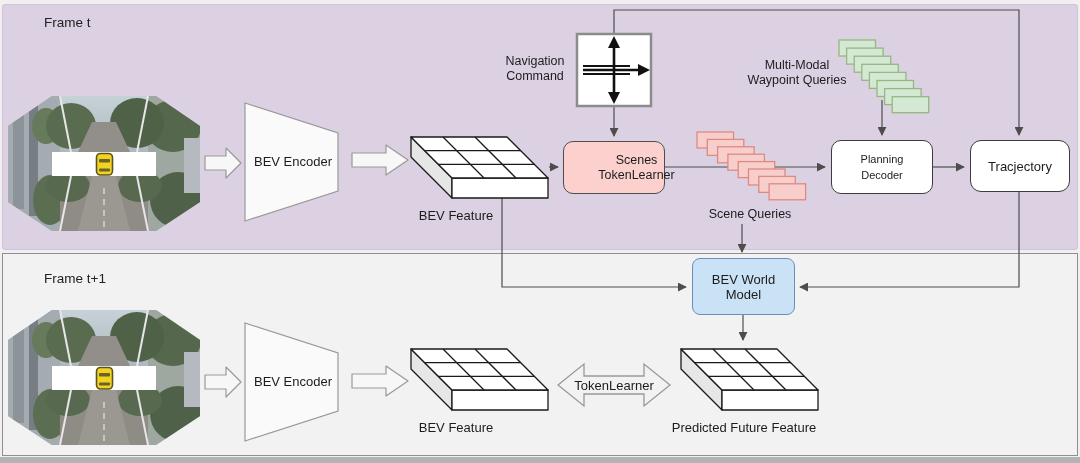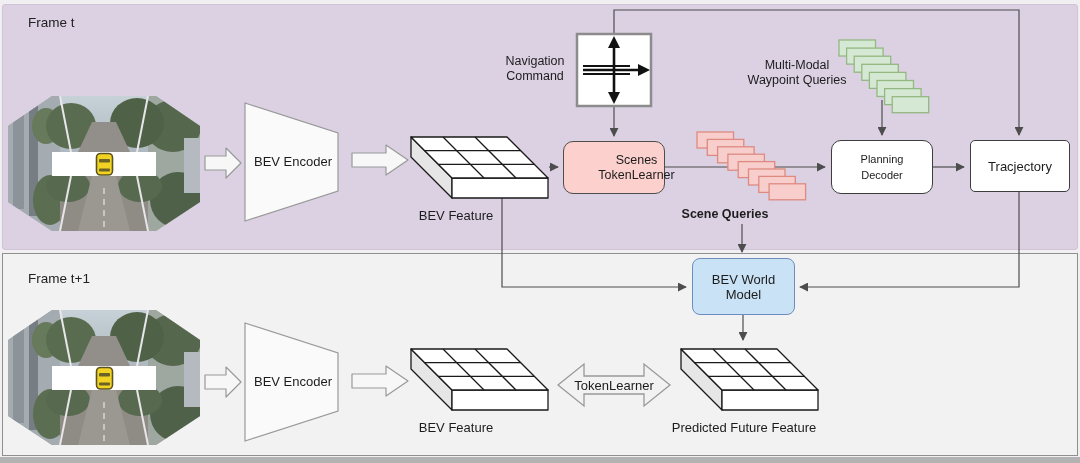--- a/index.html
+++ b/index.html
@@ -6,30 +6,30 @@
   .stage{position:relative;width:1080px;height:463px;overflow:hidden;
          font-family:"Liberation Sans", sans-serif;color:#1c1c1c;}
   .panel{position:absolute;box-sizing:border-box;}
   .panel-top{left:2px;top:4px;width:1076px;height:246px;
              background:var(--purple,#dcd1e3);border:1px solid #cfc3d6;border-radius:3px;z-index:1;}
   .panel-bottom{left:2px;top:253px;width:1076px;height:203px;
              background:var(--gray,#f2f2f2);border:1px solid #8f8f8f;z-index:1;}
   .bottom-strip{position:absolute;left:0;top:457px;width:1080px;height:6px;background:#b3b3b3;z-index:1;}
   svg.layer{position:absolute;left:0;top:0;z-index:2;}
   .lbl{position:absolute;z-index:3;text-align:center;font-size:13px;line-height:15px;}
-  .frame-label{position:absolute;z-index:3;font-size:13.5px;color:#222;}
+  .frame-label{position:absolute;z-index:3;font-size:13.5px;color:#222;margin-left:16px;}
   .twoline{white-space:pre-line;}
   .node{position:absolute;z-index:3;display:flex;align-items:center;justify-content:center;
         text-align:center;box-sizing:border-box;font-size:12.5px;line-height:15px;}
   .node-token{left:563px;top:141px;width:102px;height:53px;background:var(--token,#fbd0cd);
         border:1px solid #4d4d4d;border-radius:10px;padding-left:45px;}
   .node-plan{left:831px;top:140px;width:102px;height:54px;background:#fff;
         border:1px solid #3d3d3d;border-radius:10px;font-size:11px;line-height:16px;}
   .node-traj{left:970px;top:140px;width:100px;height:52px;background:#fff;
-        border:1px solid #3d3d3d;border-radius:5px;font-size:13px;}
+        border:1px solid #3d3d3d;border-radius:11px;font-size:13px;}
   .node-wm{left:692px;top:258px;width:103px;height:57px;background:var(--blue,#c9e2f6);
         border:1px solid #6c8ebf;border-radius:8px;font-size:13px;}
 </style>
 </head>
 <body>
 
 <div class="stage">
 
   <div class="panel panel-top"></div>
   <div class="panel panel-bottom"></div>
@@ -171,21 +171,21 @@
   <div class="lbl" style="left:243px;top:374px;width:100px;">BEV Encoder</div>
 
   <div class="lbl" style="left:406px;top:208px;width:100px;">BEV Feature</div>
   <div class="lbl" style="left:406px;top:420px;width:100px;">BEV Feature</div>
   <div class="lbl" style="left:664px;top:420px;width:160px;">Predicted Future Feature</div>
 
   <div class="lbl twoline" style="left:498px;top:54px;width:74px;font-size:12.5px;">Navigation
 Command</div>
   <div class="lbl twoline" style="left:741px;top:58px;width:112px;font-size:12.5px;">Multi-Modal
 Waypoint Queries</div>
-  <div class="lbl" style="left:660px;top:207px;width:130px;font-size:12.5px;font-weight:bold;">Scene Queries</div>
+  <div class="lbl" style="left:685px;top:207px;width:130px;font-size:12.5px;">Scene Queries</div>
   <div class="lbl" style="left:564px;top:378px;width:100px;">TokenLearner</div>
 
   <div class="node node-token twoline">Scenes
 TokenLearner</div>
   <div class="node node-plan twoline">Planning
 Decoder</div>
   <div class="node node-traj">Tracjectory</div>
   <div class="node node-wm">BEV World Model</div>
 </div>
 

